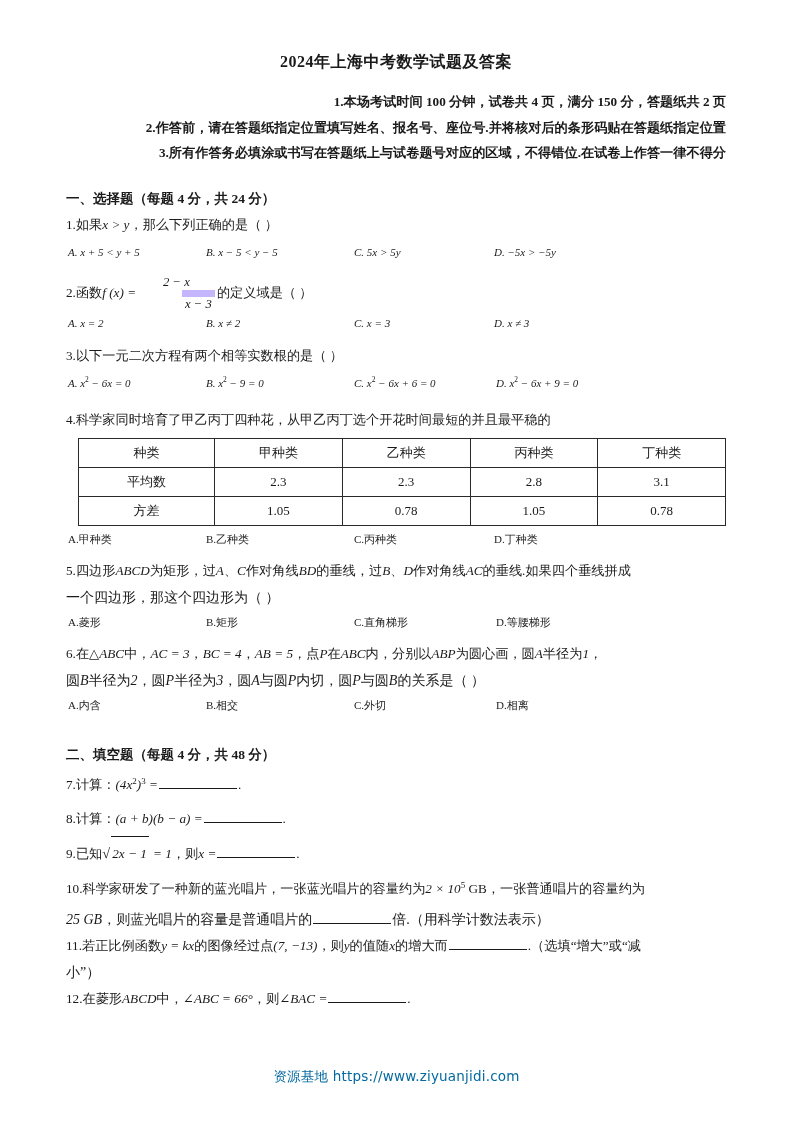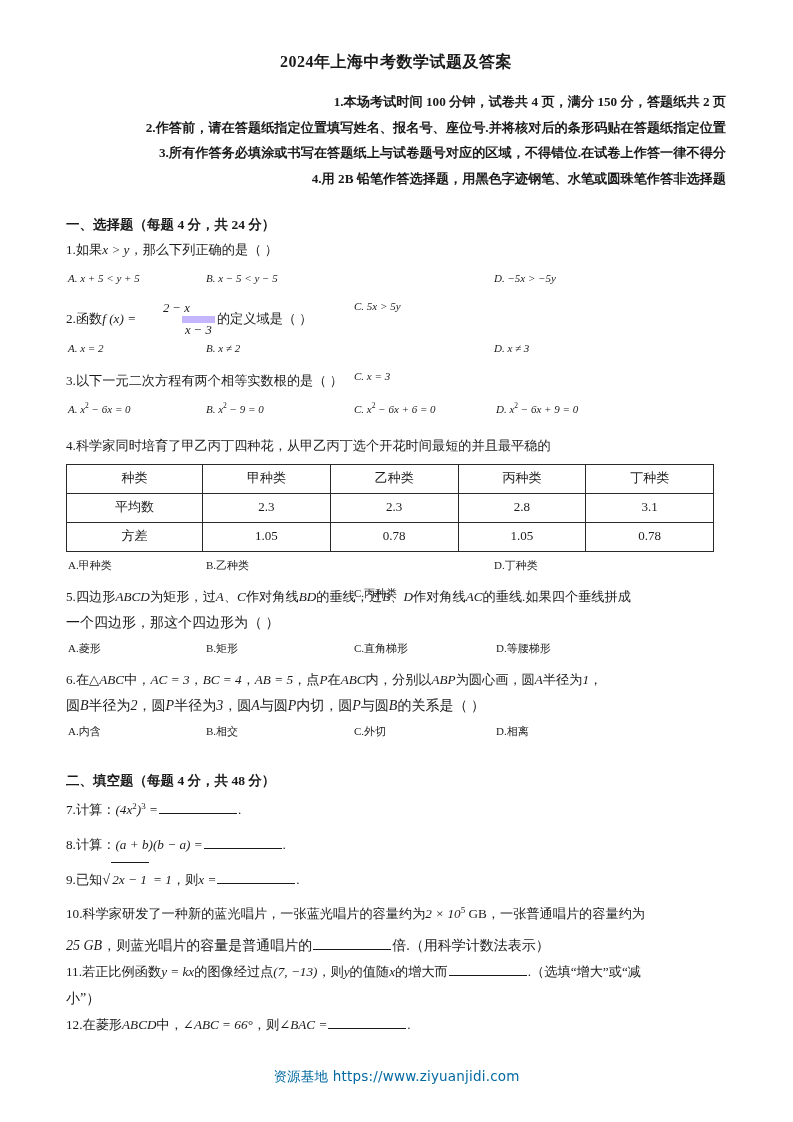--- a/index.html
+++ b/index.html
@@ -83,21 +83,21 @@
   .options.spaced {
     margin: 9px 0 6px 0;
   }
   .opt {
     position: absolute;
     top: 0;
     white-space: nowrap;
   }
   .opt.a { left: 2px; }
   .opt.b { left: 140px; }
-  .opt.c { left: 288px; margin-top: 28px; }
+  .opt.c { left: 288px; }
   .opt.d { left: 428px; }
   .opt.c2 { left: 288px; }
   .opt.d2 { left: 430px; }
 
   
   .mi {
     font-family: "Liberation Serif", "DejaVu Serif", serif;
     font-style: italic;
   }
   .mn { font-style: normal; }
@@ -146,21 +146,21 @@
     width: 78px;
     height: 0.95em;
     vertical-align: baseline;
     margin: 0 1px;
   }
 
   
   .data-table {
     border-collapse: collapse;
     width: 648px;
-    margin: 5px 0 6px 0;
+    margin: 5px 0 6px 12px;
     table-layout: fixed;
   }
   .data-table td {
     border: 1px solid #2a2a2a;
     text-align: center;
     font-size: 13px;
     height: 26px;
     padding: 1px 2px;
     line-height: 1.3;
   }
@@ -184,21 +184,20 @@
 
 <div class="page">
   <div class="content">
 
     <div class="doc-title">2024年上海中考数学试题及答案</div>
 
     <div class="instructions">
       <div class="instr-line">1.本场考试时间 100 分钟，试卷共 4 页，满分 150 分，答题纸共 2 页</div>
       <div class="instr-line">2.作答前，请在答题纸指定位置填写姓名、报名号、座位号.并将核对后的条形码贴在答题纸指定位置</div>
       <div class="instr-line">3.所有作答务必填涂或书写在答题纸上与试卷题号对应的区域，不得错位.在试卷上作答一律不得分</div>
-      <div class="instr-line">4.用 2B 铅笔作答选择题，用黑色字迹钢笔、水笔或圆珠笔作答非选择题</div>
     </div>
 
     <div class="section-header">一、选择题（每题 4 分，共 24 分）</div>
 
     <div class="q-text">
       <span>1.如果</span><span class="mi">x &gt; y</span><span>，那么下列正确的是（      ）</span>
     </div>
     <div class="options spaced">
       <span class="opt a mi">A. x + 5 &lt; y + 5</span>
       <span class="opt b mi">B. x − 5 &lt; y − 5</span>

